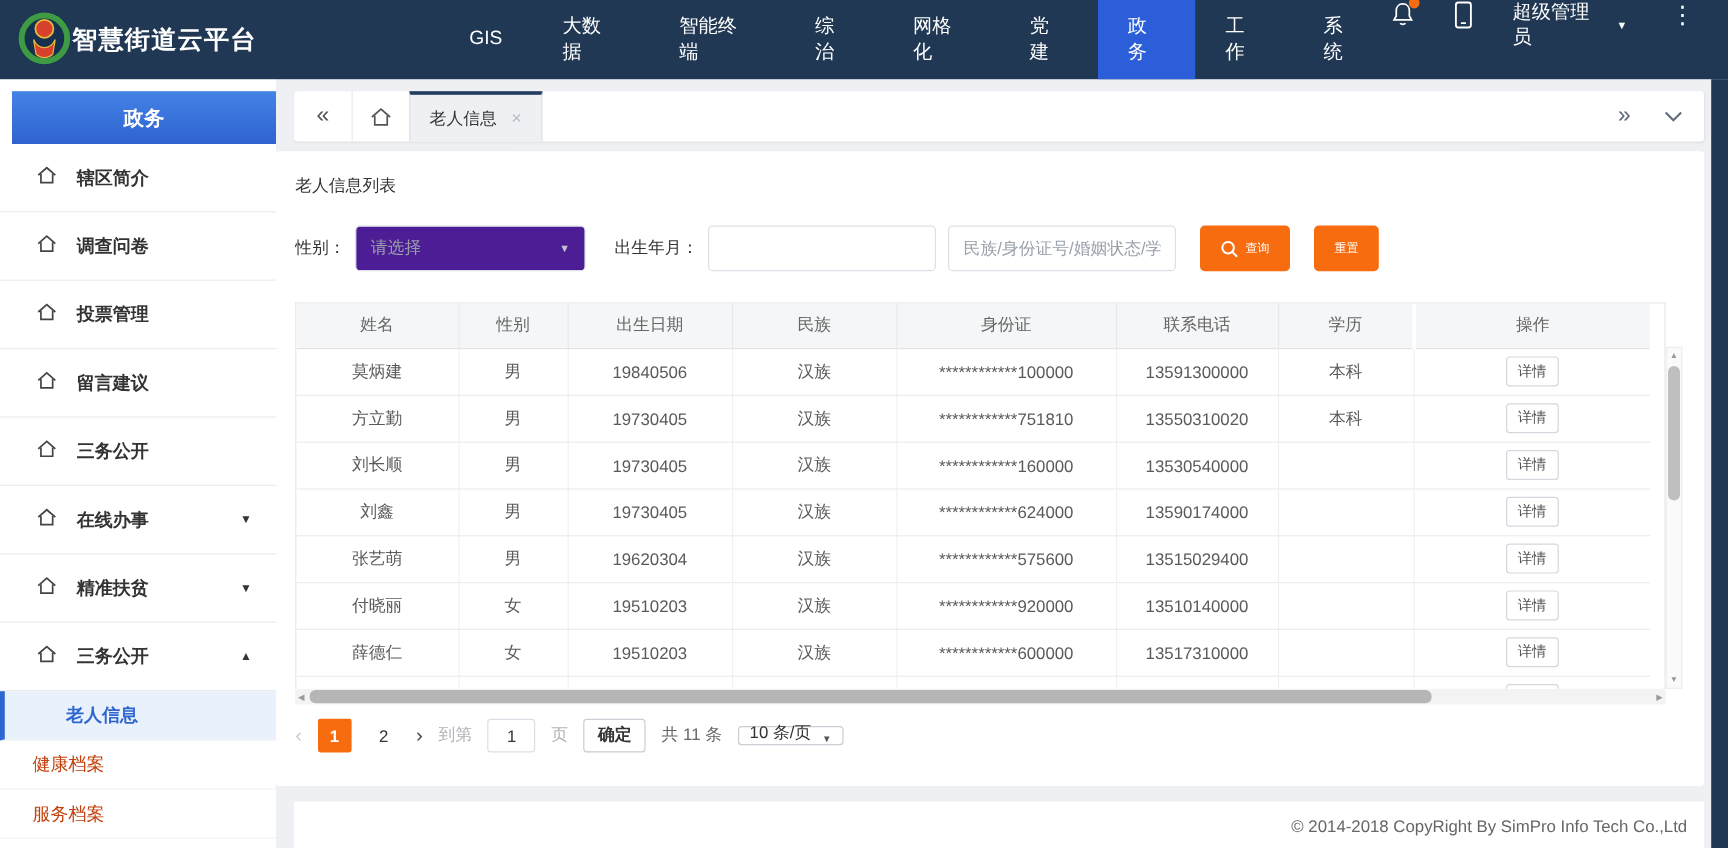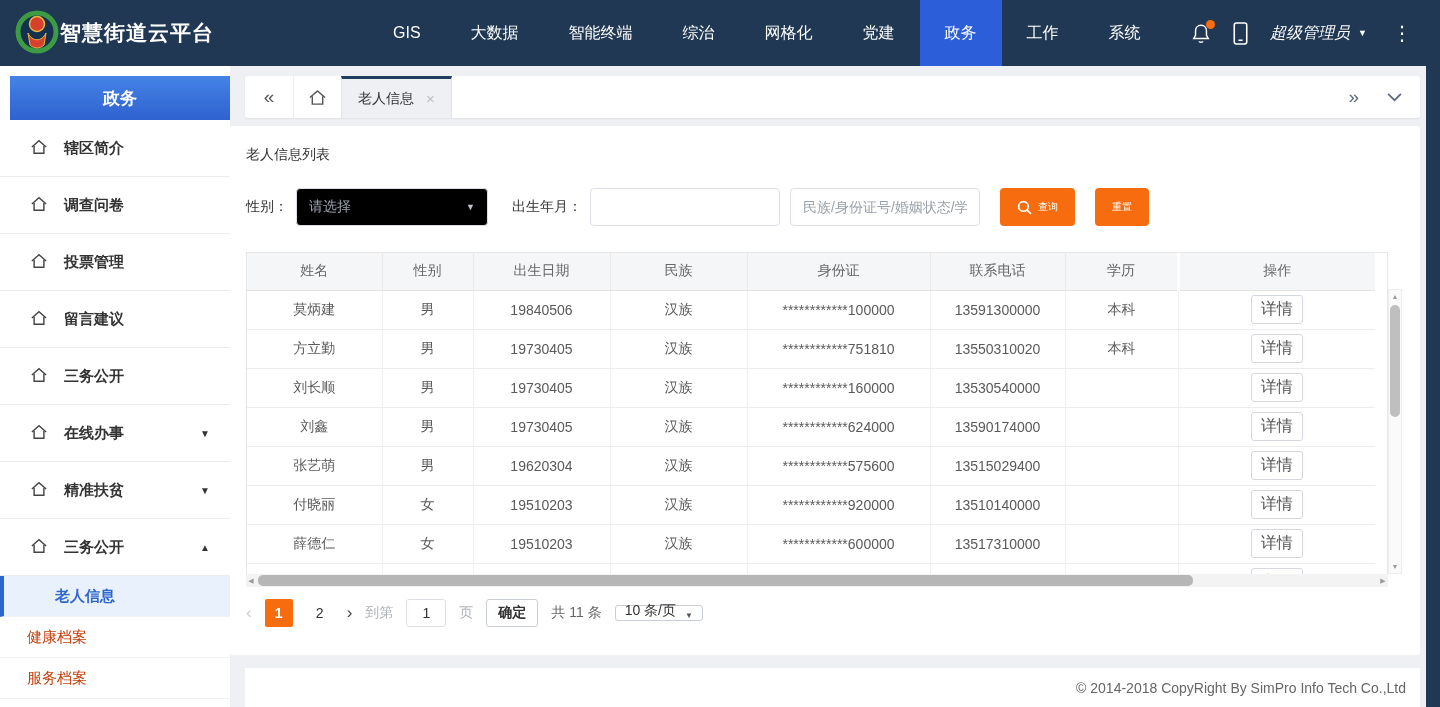--- a/index.html
+++ b/index.html
@@ -6,21 +6,21 @@
   html,body { width:1440px; height:707px; overflow:hidden; }
   body { font-family:"Liberation Sans","DejaVu Sans",sans-serif; background:#eef0f4; position:relative; font-size:14px; }
 
   
   .header { position:absolute; top:0; left:0; right:0; height:66px; background:#203854; display:flex; align-items:stretch; color:#fff; z-index:5; }
   .brand { display:flex; align-items:center; padding-left:14px; width:368px; }
   .brand-title { font-size:21px; font-weight:700; letter-spacing:1px; }
   .top-nav { display:flex; align-items:stretch; }
   .nav-item { display:flex; align-items:center; padding:0 25px; font-size:16px; cursor:pointer; }
   .nav-item.active { background:#2b5ed8; }
-  .header-right { margin-left:auto; display:flex; align-items:center; gap:21px; padding-right:24px;font-style:italic; }
+  .header-right { margin-left:auto; display:flex; align-items:flex-start; gap:32px; padding-right:24px; }
   .icon-btn { position:relative; display:flex; align-items:center; cursor:pointer; }
   .bell-dot { position:absolute; top:-2px; right:-4px; width:9px; height:9px; border-radius:50%; background:#f76c0e; }
   .user { display:flex; align-items:center; gap:8px; font-size:16px; cursor:pointer; }
   .user .caret-w { font-size:9px; }
   .more-icon { font-size:20px; cursor:pointer; padding:0 4px; }
 
   
   .sidebar { position:absolute; top:66px; left:0; width:230px; bottom:0; background:#fff; z-index:4; }
   .side-header { margin:10px 0 0 10px; height:44px; background:linear-gradient(180deg,#4583e6,#2e62d0); color:#fff; font-size:17px; font-weight:700; display:flex; align-items:center; justify-content:center; }
   .menu-item { height:57px; display:flex; align-items:center; gap:16px; padding:0 20px 0 30px; border-bottom:1px solid #ececec; font-size:15px; font-weight:700; color:#333; cursor:pointer; }
@@ -39,36 +39,36 @@
   .tab-close { color:#b9bec7; font-size:15px; cursor:pointer; }
   .tab-right { margin-left:auto; display:flex; align-items:center; gap:28px; padding-right:18px; color:#5f6b7a; }
   .tab-right .dbl { font-size:19px; cursor:pointer; }
   .tab-right .chev { cursor:pointer; display:flex; }
 
   .card { position:absolute; left:0; right:6px; top:60px; height:529px; background:#fff; border-radius:3px; padding:20px 16px; }
   .card-title { font-size:14px; color:#333; }
 
   .filters { margin-top:24px; display:flex; align-items:center; color:#333; }
   .flabel { margin-right:8px; white-space:nowrap; }
-  .select-box { width:192px; height:38px; border:1px solid #dcdfe6; border-radius:4px; display:flex; align-items:center; justify-content:space-between; padding:0 12px; color:#9aa1ab; margin-right:24px; cursor:pointer; background:#000000; }
+  .select-box { width:192px; height:38px; border:1px solid #dcdfe6; border-radius:4px; display:flex; align-items:center; justify-content:space-between; padding:0 12px; color:#9aa1ab; margin-right:24px; cursor:pointer; background:#4c1d95; }
   .sel-caret { font-size:9px; color:#c0c4cc; }
   .txt-input { width:190px; height:38px; border:1px solid #dcdfe6; border-radius:4px; padding:0 12px; font-size:14px; margin-right:10px; font-family:inherit; color:#333; }
   .txt-input::placeholder { color:#9aa1ab; }
   .btn-orange { height:38px; padding:0 17px; background:#f76c0e; color:#fff; border:none; border-radius:4px; font-size:10px; display:inline-flex; align-items:center; gap:6px; margin-left:10px; cursor:pointer; font-family:inherit; }
   .btn-orange.reset { margin-left:20px; }
 
   
   .table-zone { margin-top:26px; display:flex; }
   .table-clip { height:322px; overflow:hidden; border:1px solid #e8e8e8; border-bottom:none; }
   table { border-collapse:collapse; table-layout:fixed; width:1128px; font-size:14px; }
   th { height:37px; background:#f5f6f7; color:#666; font-weight:400; border-right:1px solid #e9e9e9; border-bottom:1px solid #e3e3e3; }
   th:last-child { border-right:none; border-left:3px solid #fff; }
   td { height:39px; text-align:center; color:#5a5a5a; border-right:1px solid #f0f0f0; border-bottom:1px solid #ececec; overflow:hidden; white-space:nowrap; }
   td:last-child { border-right:none; }
-  .detail-btn { padding:3px 9px; border:1px solid #d4d7dd; background:#fff; border-radius:3px; color:#555; font-size:16px; cursor:pointer; font-family:inherit; }
+  .detail-btn { padding:3px 9px; border:1px solid #d4d7dd; background:#fff; border-radius:3px; color:#555; font-size:12px; cursor:pointer; font-family:inherit; }
 
   .vscroll { width:14px; margin-top:37px; height:285px; background:#fafafa; border:1px solid #ededed; display:flex; flex-direction:column; align-items:center; }
   .vscroll .arr { font-size:7px; color:#9a9a9a; line-height:13px; cursor:pointer; }
   .vthumb { width:10px; height:112px; background:#bfbfbf; border-radius:5px; margin-top:2px; cursor:pointer; }
   .vspacer { flex:1; }
 
   .hscroll { width:1142px; height:13px; background:#f3f3f3; display:flex; align-items:center; }
   .hscroll .arr { font-size:7px; color:#9a9a9a; width:10px; text-align:center; cursor:pointer; }
   .hthumb { height:11px; width:935px; background:#b6b6b6; border-radius:5px; margin-left:2px; cursor:pointer; }
   .hspacer { flex:1; }

